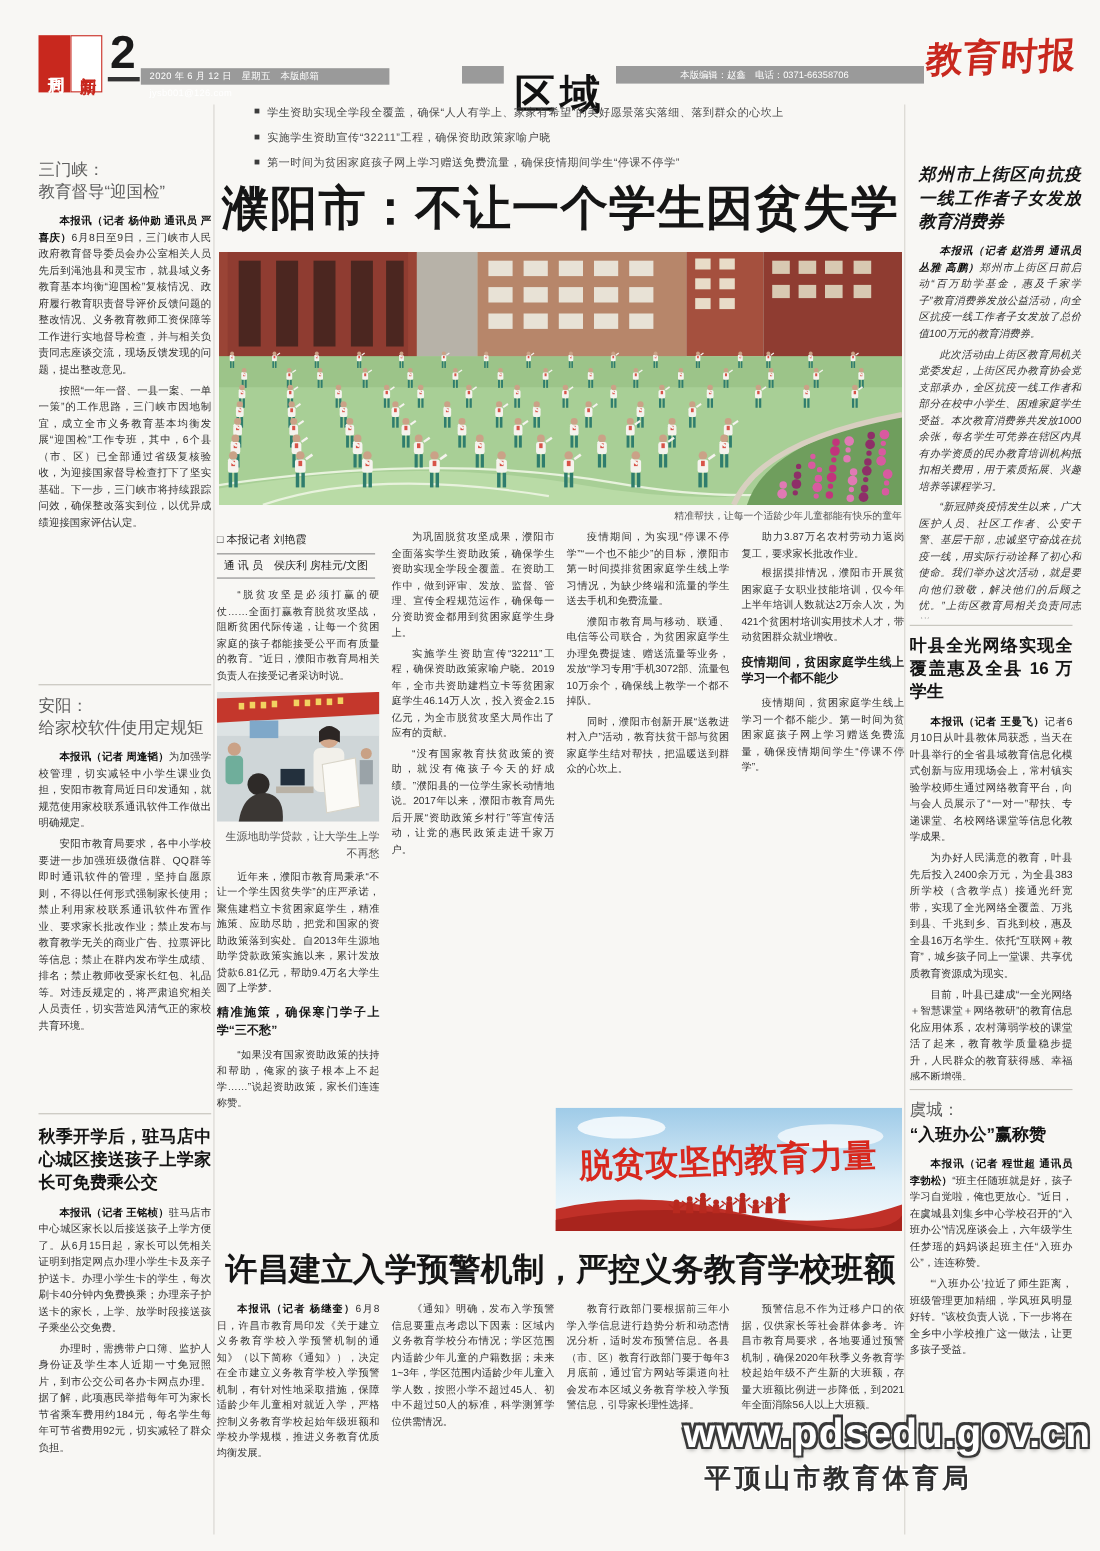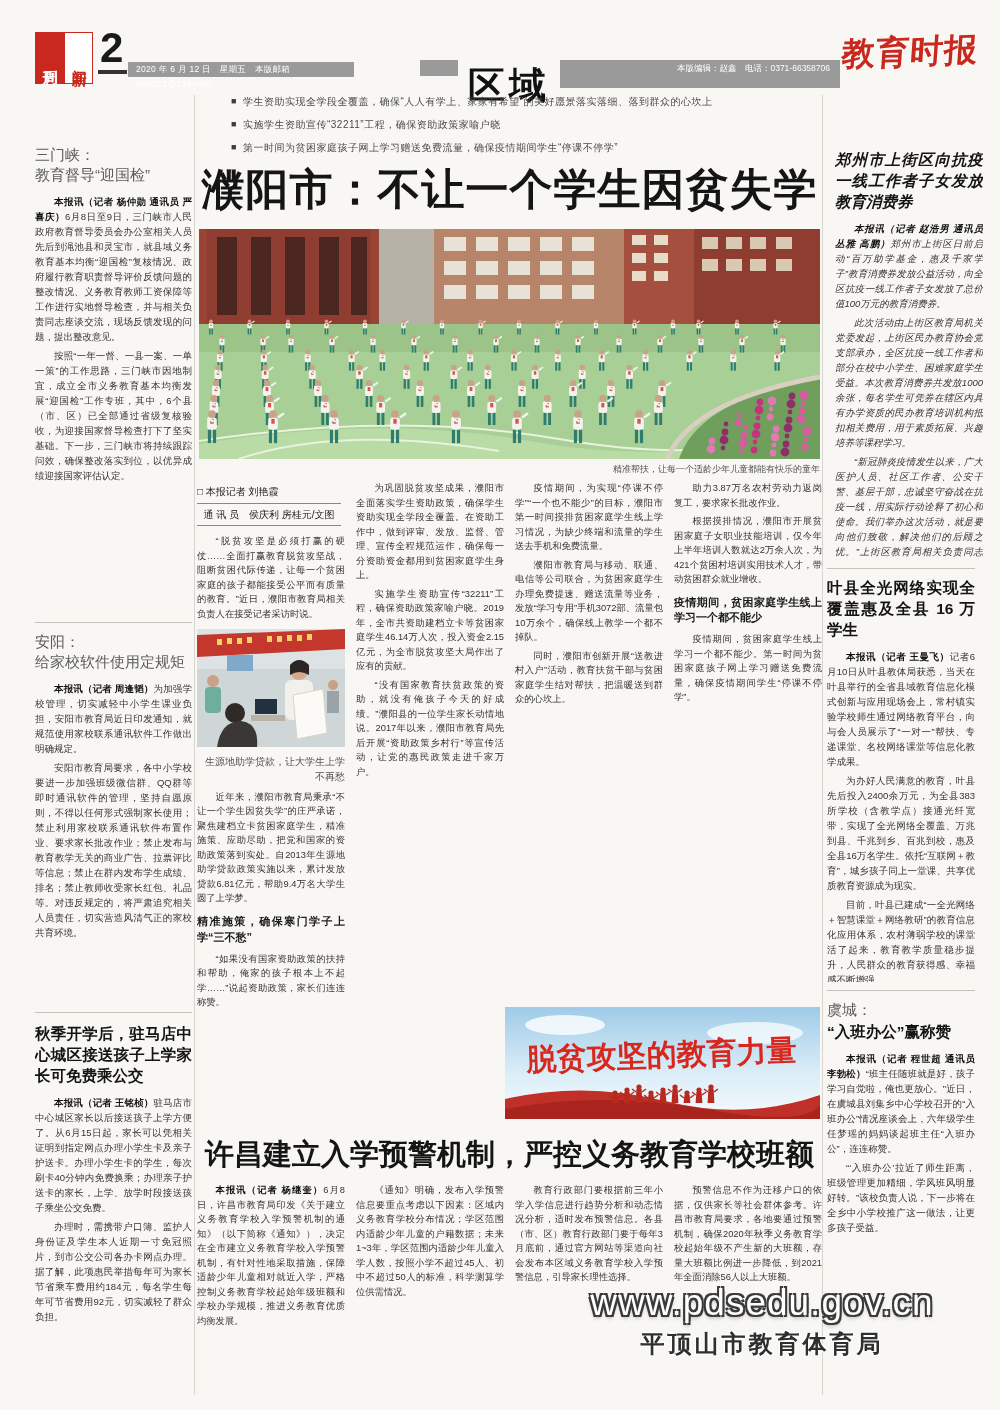--- a/index.html
+++ b/index.html
@@ -8,21 +8,21 @@
 
   
   .hdr{position:absolute;left:0;top:0;width:100%;height:95px;}
   .logo{position:absolute;left:35px;top:32px;width:58px;height:52px;display:flex;}
   .logo .lblock{width:29px;height:52px;background:#c8281e;color:#fff;display:flex;flex-direction:column;align-items:center;justify-content:center;font-weight:bold;font-size:15px;line-height:1.3;font-family:"Liberation Serif",serif;}
   .logo .rblock{width:27px;height:50px;background:#fff;border:1px solid #c8281e;color:#c8281e;display:flex;flex-direction:column;align-items:center;justify-content:center;font-weight:bold;font-size:15px;line-height:1.3;font-family:"Liberation Serif",serif;}
   .pagenum{position:absolute;left:98px;top:26px;font-size:42px;font-weight:bold;color:#1a1a1a;border-bottom:4px solid #333;padding:0 4px 0 2px;line-height:1.05;}
   .datebar{position:absolute;left:128px;top:62px;width:218px;height:15px;background:#9a9a9a;color:#fff;font-size:8.5px;line-height:15px;padding-left:8px;letter-spacing:.3px;}
   .secbar-l{position:absolute;left:420px;top:60px;width:38px;height:16px;background:#9a9a9a;}
   .section-title{position:absolute;left:468px;top:38px;font-size:37px;font-weight:900;color:#111;letter-spacing:4px;font-family:"Liberation Sans",sans-serif;margin-top:23px;}
-  .secbar-r{position:absolute;left:560px;top:60px;width:270px;height:28px;background:#9a9a9a;color:#fff;font-size:8.5px;line-height:16px;text-align:right;padding-right:10px;}
+  .secbar-r{position:absolute;left:560px;top:60px;width:270px;height:16px;background:#9a9a9a;color:#fff;font-size:8.5px;line-height:16px;text-align:center;padding-right:10px;}
   .paper-name{position:absolute;right:22px;top:30px;font-size:33px;font-weight:900;color:#c8281e;font-family:"Liberation Serif","DejaVu Serif",serif;transform:skewX(-6deg) rotate(-2deg);letter-spacing:1px;}
 
   
   .vrule{position:absolute;top:95px;height:1300px;width:1px;background:#d8d5cf;}
   .hline{position:absolute;height:1px;background:#c4c1ba;}
 
   
   .side{position:absolute;font-size:9.5px;line-height:1.58;text-align:justify;color:#333;}
   .side .t-gray{font-size:15px;color:#5d5d5d;line-height:1.35;margin-bottom:8px;font-weight:500;}
   .side .t-bold{font-size:15.5px;color:#141414;line-height:1.35;margin-bottom:8px;font-weight:bold;}
@@ -49,22 +49,22 @@
   .cap2{font-size:10px;color:#555;text-align:right;margin-bottom:5px;font-family:"Liberation Serif",serif;}
   .banner{position:absolute;left:308px;top:912px;width:315px;height:112px;}
 
   .bottom-headline{position:absolute;left:0;top:1040px;width:625px;text-align:center;font-size:29px;font-weight:900;color:#151515;font-family:"Liberation Serif","DejaVu Serif",serif;white-space:nowrap;}
   .bcols{position:absolute;left:0;top:1088px;width:625px;height:227px;display:flex;gap:11px;}
   .bcol{width:148px;height:227px;overflow:hidden;font-size:9.3px;line-height:1.56;text-align:justify;color:#333;}
   .bcol p{margin:0 0 4px;text-indent:2em;}
 
   
   .wm{position:absolute;right:8px;top:1282px;width:460px;text-align:center;pointer-events:none;}
-  .wm-url{font-size:37px;font-weight:400;color:#fff;letter-spacing:1px;
-    text-shadow:-2px -2px 0 #3a3a3a,2px -2px 0 #3a3a3a,-2px 2px 0 #3a3a3a,2px 2px 0 #3a3a3a,0 3px 4px rgba(0,0,0,.35);}
+  .wm-url{font-size:37px;font-weight:700;color:#fff;letter-spacing:1px;
+    text-shadow:-2px -2px 0 #3a3a3a,2px -2px 0 #3a3a3a,-2px 2px 0 #3a3a3a,2px 2px 0 #3a3a3a,0 3px 4px rgba(0,0,0,.35);text-align:right;}
   .wm-org{font-size:24px;font-weight:900;color:#2f2f2f;letter-spacing:3px;margin-top:4px;
     text-shadow:-1px -1px 0 #fff,1px -1px 0 #fff,-1px 1px 0 #fff,1px 1px 0 #fff;}
 </style>
 </head>
 <body>
 
 <div class="page">
 
   <div class="hdr">
     <div class="logo">

